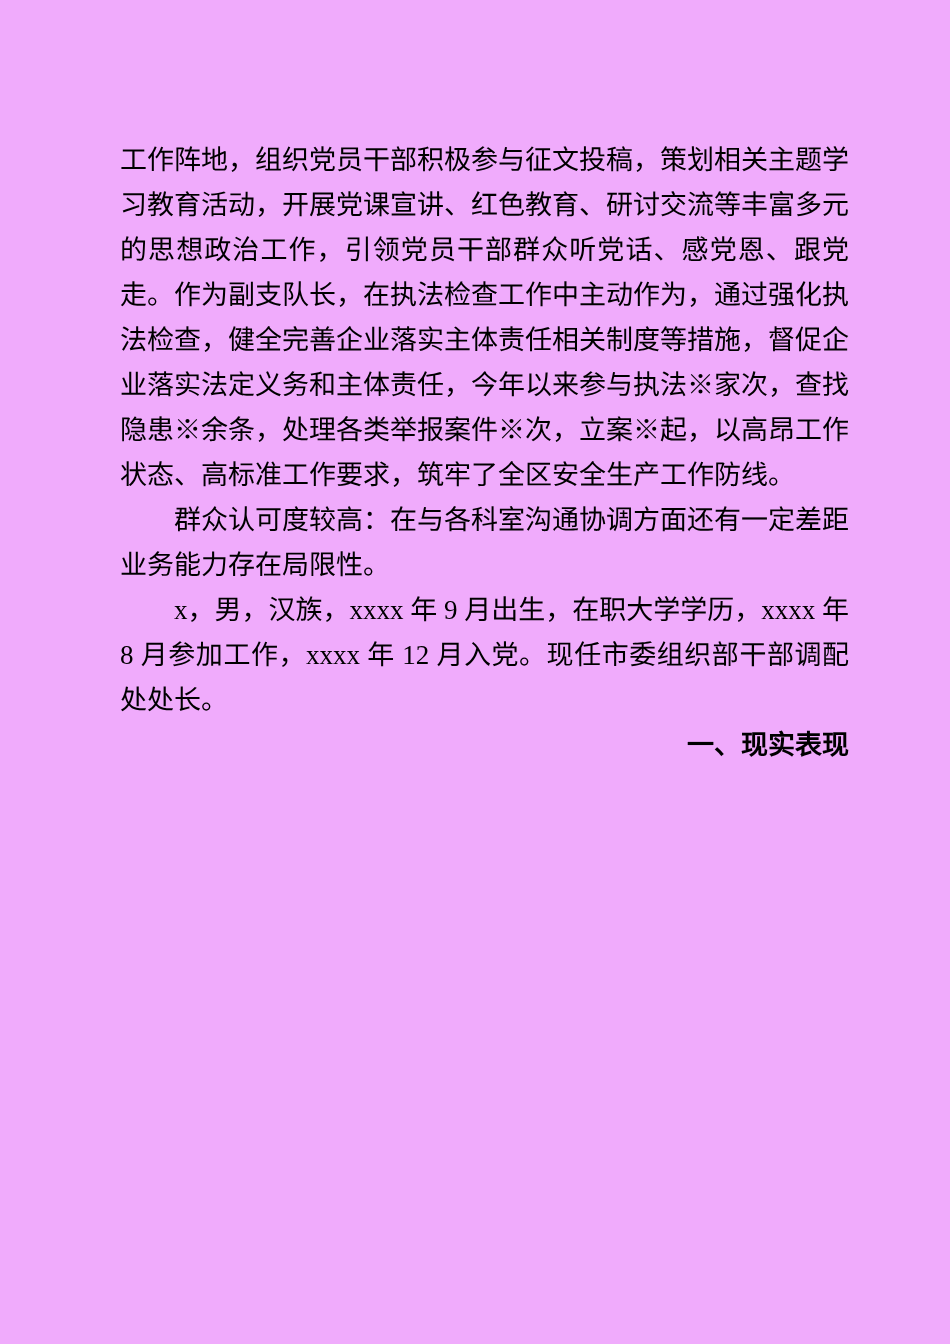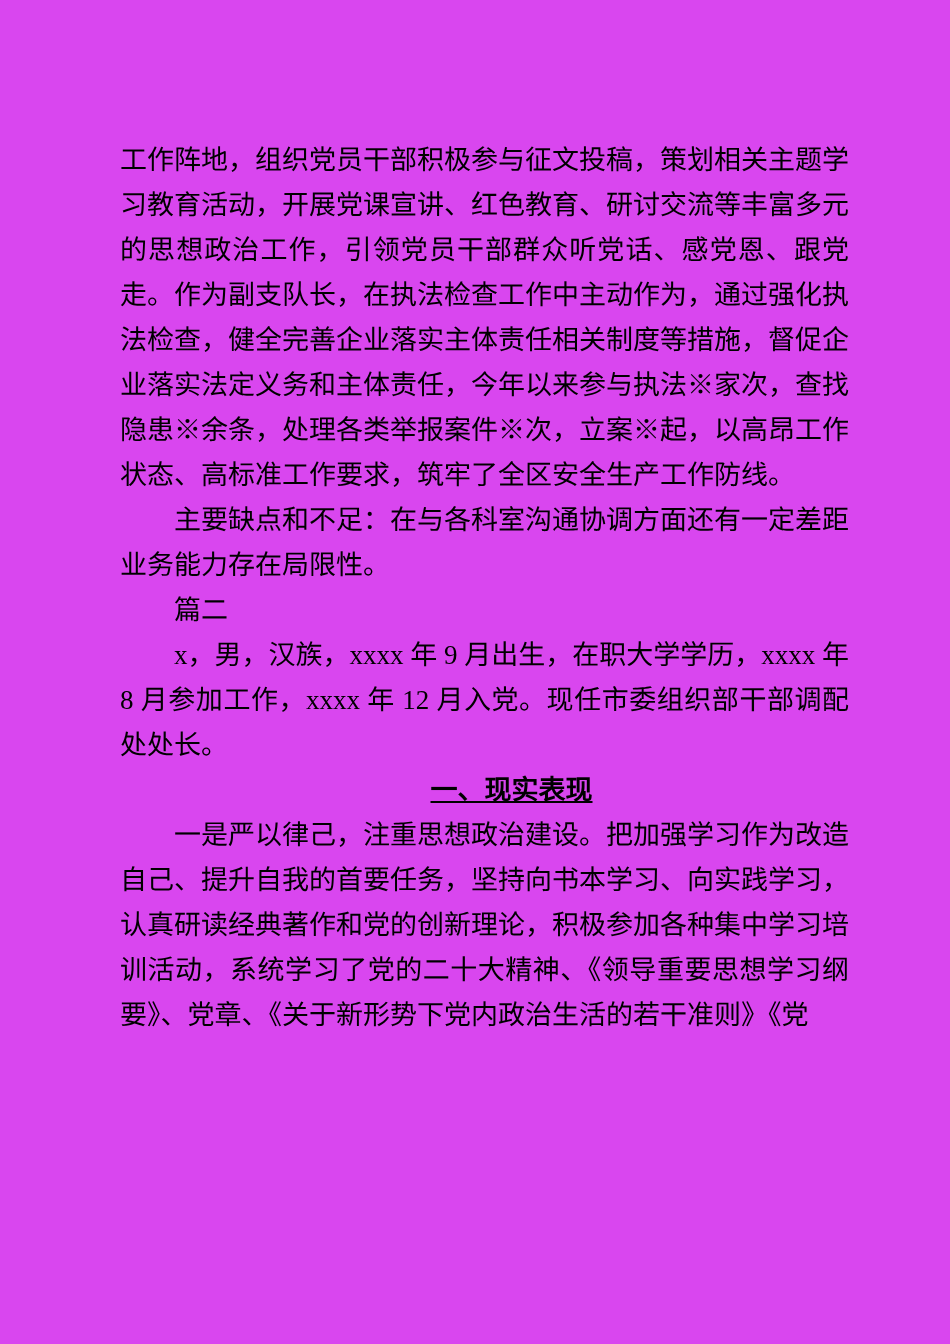--- a/index.html
+++ b/index.html
@@ -5,21 +5,21 @@
   html, body {
     margin: 0;
     padding: 0;
     background: #ffffff;
   }
   .page {
     position: relative;
     width: 950px;
     height: 1344px;
     box-sizing: border-box;
-    background: #d946ef;
+    background: #f0abfc;
     color: #000000;
     padding: 138px 101px 0 120px;
     overflow: hidden;
   }
   .para {
     margin: 0;
     font-family: "Liberation Serif", "DejaVu Serif", serif;
     font-size: 27px;
     line-height: 45px;
     color: #000000;
@@ -27,27 +27,24 @@
     text-justify: inter-character;
     text-indent: 2em;
     word-break: break-all;
   }
   .para.no-indent {
     text-indent: 0;
   }
   .para.heading {
     font-family: "Liberation Sans", "DejaVu Sans", sans-serif;
     font-weight: bold;
-    text-align: center;
-    text-decoration: underline;
+    text-align: right;
   }
 </style>
 </head>
 <body>
 
 <div class="page">
   <p class="para no-indent">工作阵地，组织党员干部积极参与征文投稿，策划相关主题学习教育活动，开展党课宣讲、红色教育、研讨交流等丰富多元的思想政治工作，引领党员干部群众听党话、感党恩、跟党走。作为副支队长，在执法检查工作中主动作为，通过强化执法检查，健全完善企业落实主体责任相关制度等措施，督促企业落实法定义务和主体责任，今年以来参与执法※家次，查找隐患※余条，处理各类举报案件※次，立案※起，以高昂工作状态、高标准工作要求，筑牢了全区安全生产工作防线。</p>
-  <p class="para">主要缺点和不足：在与各科室沟通协调方面还有一定差距业务能力存在局限性。</p>
-  <p class="para">篇二</p>
+  <p class="para">群众认可度较高：在与各科室沟通协调方面还有一定差距业务能力存在局限性。</p>
   <p class="para">x，男，汉族，xxxx 年 9 月出生，在职大学学历，xxxx 年 8 月参加工作，xxxx 年 12 月入党。现任市委组织部干部调配处处长。</p>
   <p class="para heading">一、现实表现</p>
-  <p class="para">一是严以律己，注重思想政治建设。把加强学习作为改造自己、提升自我的首要任务，坚持向书本学习、向实践学习，认真研读经典著作和党的创新理论，积极参加各种集中学习培训活动，系统学习了党的二十大精神、《领导重要思想学习纲要》、党章、《关于新形势下党内政治生活的若干准则》《党</p>
 </div>
 
 </body></html>

